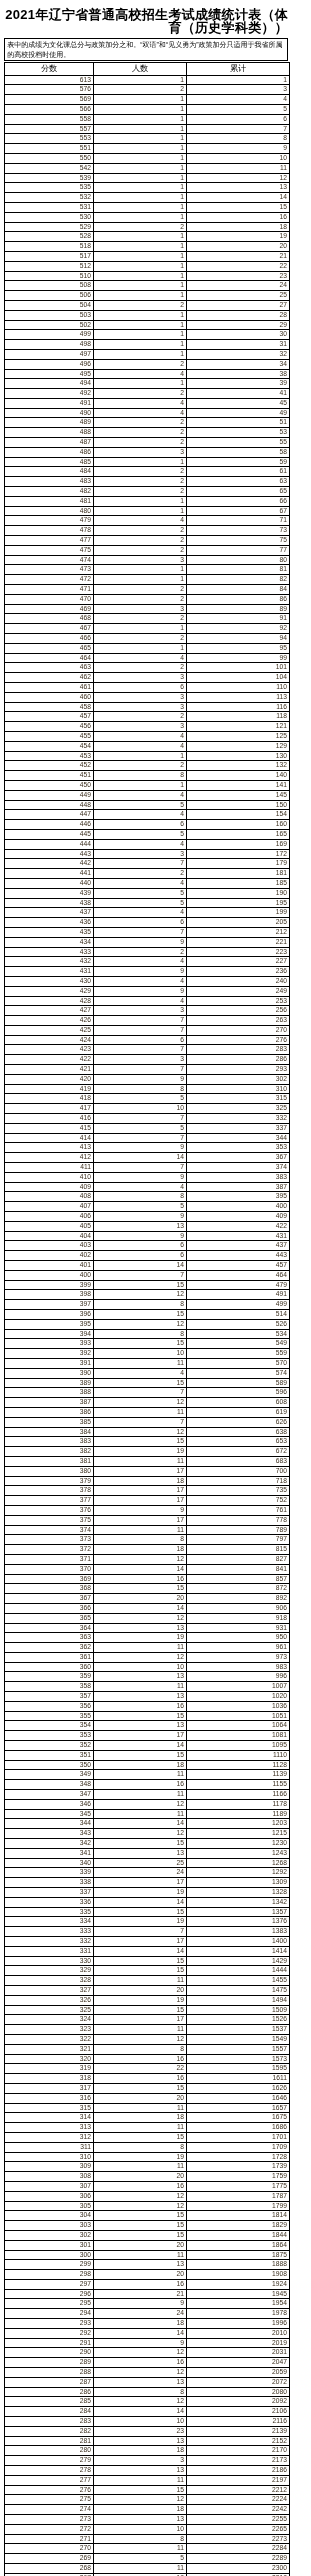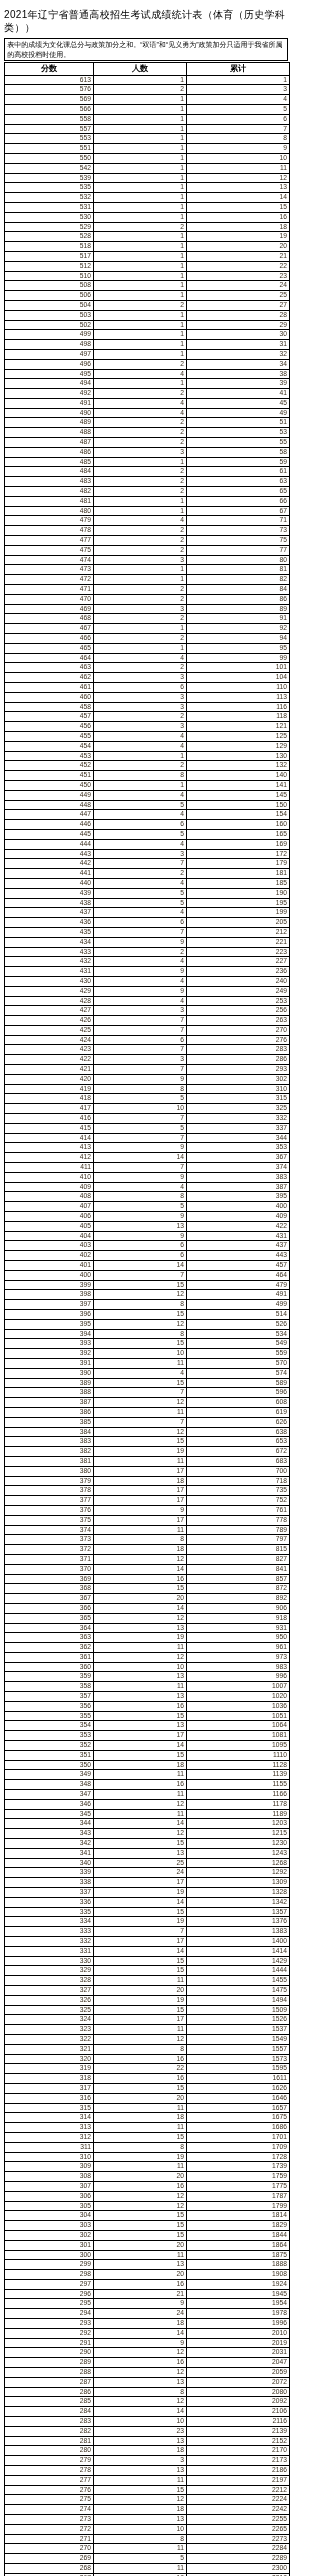--- a/index.html
+++ b/index.html
@@ -1,37 +1,37 @@
 <!DOCTYPE html>
 <html style="font-size:8.2px"><head>
 <meta charset="utf-8">
 <style>
   html,body{margin:0;padding:0;background:#ffffff;}
   body{font-family:"Liberation Sans","DejaVu Sans",sans-serif;color:#000;}
   .page{width:284px;padding:9.3px 0 2.1px 4.1px;}
   .title{
-    font-size:10px;font-weight:normal;text-align:left;
+    font-size:13px;font-weight:bold;text-align:right;
     margin:0 0 3.6px 0;line-height:12.4px;letter-spacing:0.3px;color:#000;
   }
   .note{
     border:1px solid #000;
     font-size:7px;line-height:9.8px;color:#000;
     padding:1px 2.1px 1px 2.1px;
     margin:0 0 1px 0;
     box-sizing:border-box;
   }
   table.score-table{
     border-collapse:collapse;
     table-layout:fixed;
     width:284px;
     border:1px solid #000;
   }
   .score-table th{
     border:0.5px solid #000;
-    font-size:8.2px;font-weight:bold;
+    font-size:8.2px;font-weight:normal;
     height:11.3px;line-height:11.3px;
     text-align:center;padding:0;color:#000;
   }
   .score-table td{
     border:0.5px solid #000;
     font-size:6.7px;
     height:8.8px;line-height:8.8px;
     text-align:right;
     padding:0 2.1px 0 0;
     color:#3a2d1c;

